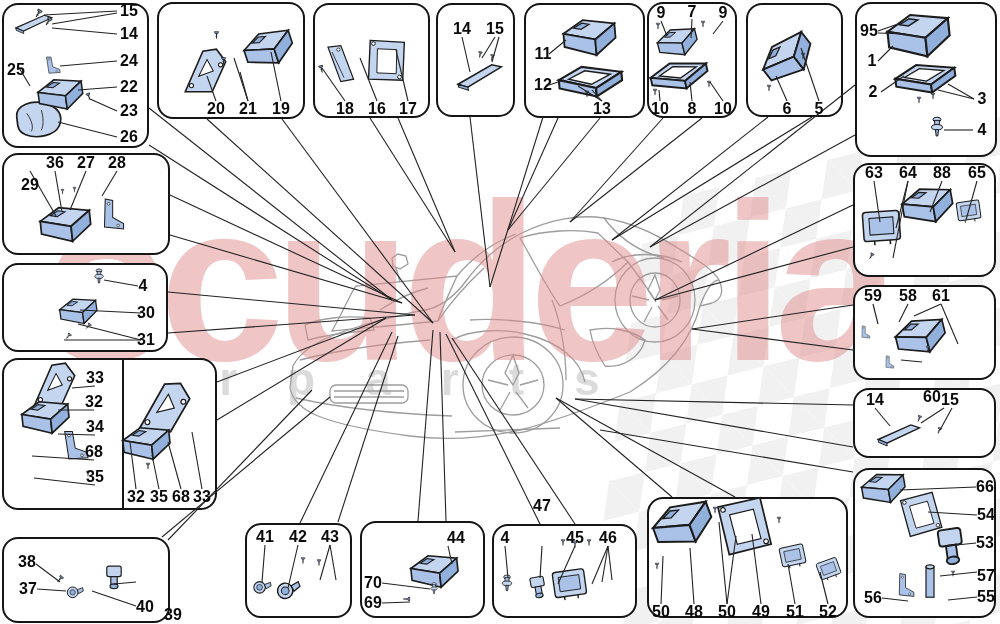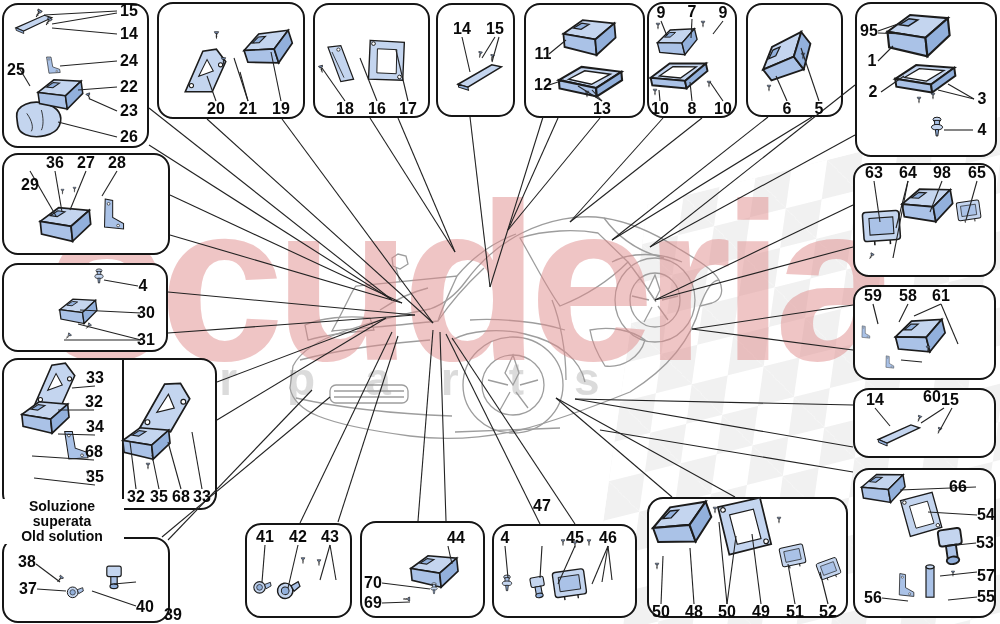--- a/index.html
+++ b/index.html
@@ -431,29 +431,29 @@
       <span class="lbl" style="left: 723px; top: 109px;">10</span>
       <span class="lbl" style="left: 787px; top: 109px;">6</span>
       <span class="lbl" style="left: 819px; top: 109px;">5</span>
       <span class="lbl" style="left: 869px; top: 31px;">95</span>
       <span class="lbl" style="left: 872px; top: 61px;">1</span>
       <span class="lbl" style="left: 873px; top: 92px;">2</span>
       <span class="lbl" style="left: 982px; top: 99px;">3</span>
       <span class="lbl" style="left: 982px; top: 130px;">4</span>
       <span class="lbl" style="left: 874px; top: 173px;">63</span>
       <span class="lbl" style="left: 908px; top: 173px;">64</span>
-      <span class="lbl" style="left: 942px; top: 173px;">98</span>
+      <span class="lbl" style="left: 942px; top: 173px;">88</span>
       <span class="lbl" style="left: 977px; top: 173px;">65</span>
       <span class="lbl" style="left: 873px; top: 296px;">59</span>
       <span class="lbl" style="left: 908px; top: 296px;">58</span>
       <span class="lbl" style="left: 941px; top: 296px;">61</span>
       <span class="lbl" style="left: 932px; top: 360px; margin-top: 37px;">60</span>
       <span class="lbl" style="left: 875px; top: 400px;">14</span>
       <span class="lbl" style="left: 950px; top: 400px;">15</span>
-      <span class="lbl" style="left: 958px; top: 487px; text-align: center;">66</span>
+      <span class="lbl" style="left: 985px; top: 487px; text-align: center;">66</span>
       <span class="lbl" style="left: 986px; top: 515px;">54</span>
       <span class="lbl" style="left: 985px; top: 543px;">53</span>
       <span class="lbl" style="left: 986px; top: 576px;">57</span>
       <span class="lbl" style="left: 986px; top: 597px;">55</span>
       <span class="lbl" style="left: 873px; top: 598px;">56</span>
       <span class="lbl" style="left: 95px; top: 378px;">33</span>
       <span class="lbl" style="left: 94px; top: 402px;">32</span>
       <span class="lbl" style="left: 95px; top: 427px;">34</span>
       <span class="lbl" style="left: 94px; top: 452px;">68</span>
       <span class="lbl" style="left: 95px; top: 477px;">35</span>
@@ -483,17 +483,13 @@
       <span class="lbl" style="left: 828px; top: 612px;">52</span>
       <span class="lbl" style="left: 30px; top: 163px; margin-top: 22px;">29</span>
       <span class="lbl" style="left: 55px; top: 163px;">36</span>
       <span class="lbl" style="left: 86px; top: 163px;">27</span>
       <span class="lbl" style="left: 117px; top: 163px;">28</span>
       <span class="lbl" style="left: 143px; top: 286px;">4</span>
       <span class="lbl" style="left: 146px; top: 313px;">30</span>
       <span class="lbl" style="left: 146px; top: 340px;">31</span>
     </div>
 
-  <div id="note">
-    <div>Soluzione superata</div>
-    <div>Old solution</div>
-  </div>
 </div>
 
 </body></html>

